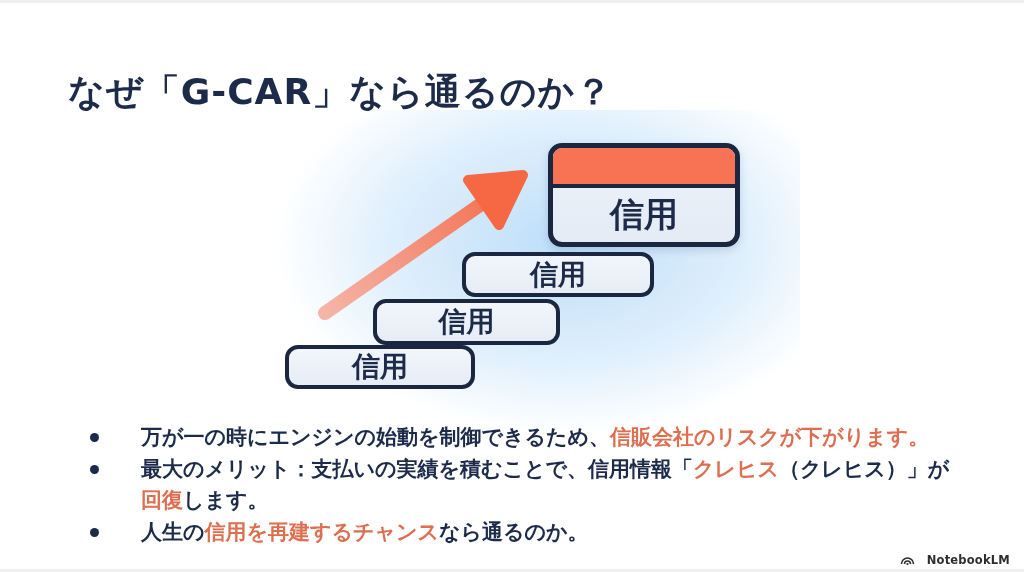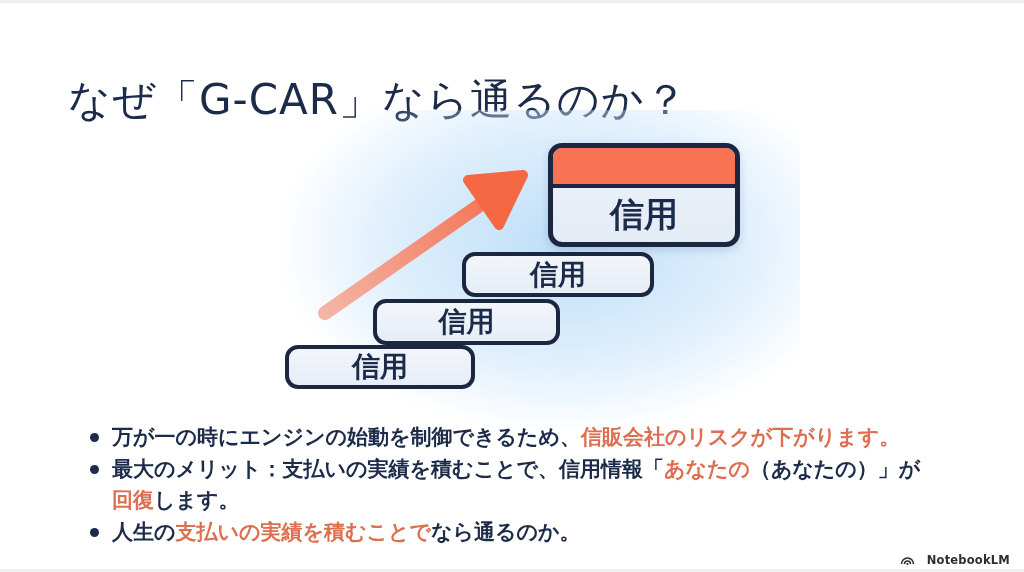--- a/index.html
+++ b/index.html
@@ -8,21 +8,21 @@
     background:#ffffff;
     font-family:"DejaVu Sans","Liberation Sans",sans-serif;
   }
   .edge-strip{position:absolute;left:0;width:1024px;height:3px;background:#efefef;}
   #edge-top{top:0;}
   #edge-bottom{bottom:0;}
 
   
   .slide-title{
     position:absolute;left:68px;top:44px;width:900px;
-    font-size:42px;font-weight:normal;color:#1D2B4A;letter-spacing:1px;
+    font-size:36px;font-weight:bold;color:#1D2B4A;letter-spacing:1px;
     white-space:nowrap;
   }
 
   
   .glow{
     position:absolute;left:280px;top:110px;width:520px;height:320px;
     background:radial-gradient(ellipse at 55% 42%, rgba(186,220,248,0.95) 0%, rgba(198,227,250,0.55) 45%, rgba(210,233,252,0) 72%);
     pointer-events:none;
   }
   .arrow-layer{position:absolute;left:0;top:0;pointer-events:none;}
@@ -46,21 +46,21 @@
   .card-body{
     height:54px;display:flex;align-items:center;justify-content:center;
     font-weight:bold;color:#1D2B4A;font-size:34px;
   }
 
   
   .bullet-list{
     position:absolute;left:90px;top:422px;width:880px;
     font-size:21px;font-weight:bold;color:#1D2B4A;line-height:31px;
   }
-  .bullet-item{display:flex;margin-bottom:1px;}
+  .bullet-item{display:flex;margin-bottom:1px;gap:29px;}
   .bullet-dot{
     width:9px;height:9px;border-radius:50%;background:#1D2B4A;
     margin:11px 13px 0 0;flex:0 0 auto;
   }
   .bullet-text{flex:1;}
   .em{color:#DD6E4F;}
 
   
   .watermark{
     position:absolute;right:14px;bottom:5px;display:flex;align-items:center;gap:12px;
@@ -104,25 +104,25 @@
   <div class="card-body">信用</div>
 </div>
 
 <div class="bullet-list">
   <div class="bullet-item">
     <span class="bullet-dot"></span>
     <span class="bullet-text"><span>万が一の時にエンジンの始動を制御できるため、</span><span class="em">信販会社のリスクが下がります。</span></span>
   </div>
   <div class="bullet-item">
     <span class="bullet-dot"></span>
-    <span class="bullet-text"><span>最大のメリット：支払いの実績を積むことで、信用情報「</span><span class="em">あなたの</span><span>（あなたの）」が</span><br><span class="em">回復</span><span>します。</span></span>
+    <span class="bullet-text"><span>最大のメリット：支払いの実績を積むことで、信用情報「</span><span class="em">クレヒス</span><span>（クレヒス）」が</span><br><span class="em">回復</span><span>します。</span></span>
   </div>
   <div class="bullet-item">
     <span class="bullet-dot"></span>
-    <span class="bullet-text"><span>人生の</span><span class="em">支払いの実績を積むことで</span><span>なら通るのか。</span></span>
+    <span class="bullet-text"><span>人生の</span><span class="em">信用を再建するチャンス</span><span>なら通るのか。</span></span>
   </div>
 </div>
 
 <div class="watermark">
   <svg class="wm-icon" width="15" height="12" viewBox="0 0 15 12">
     <path d="M1.5 10 A6 6 0 0 1 13.5 10" fill="none" stroke="#2e2e2e" stroke-width="1.6"></path>
     <path d="M4.5 10 A3 3 0 0 1 10.5 10" fill="none" stroke="#2e2e2e" stroke-width="1.6"></path>
     <circle cx="7.5" cy="10" r="1.1" fill="#2e2e2e"></circle>
   </svg>
   <span>NotebookLM</span>

